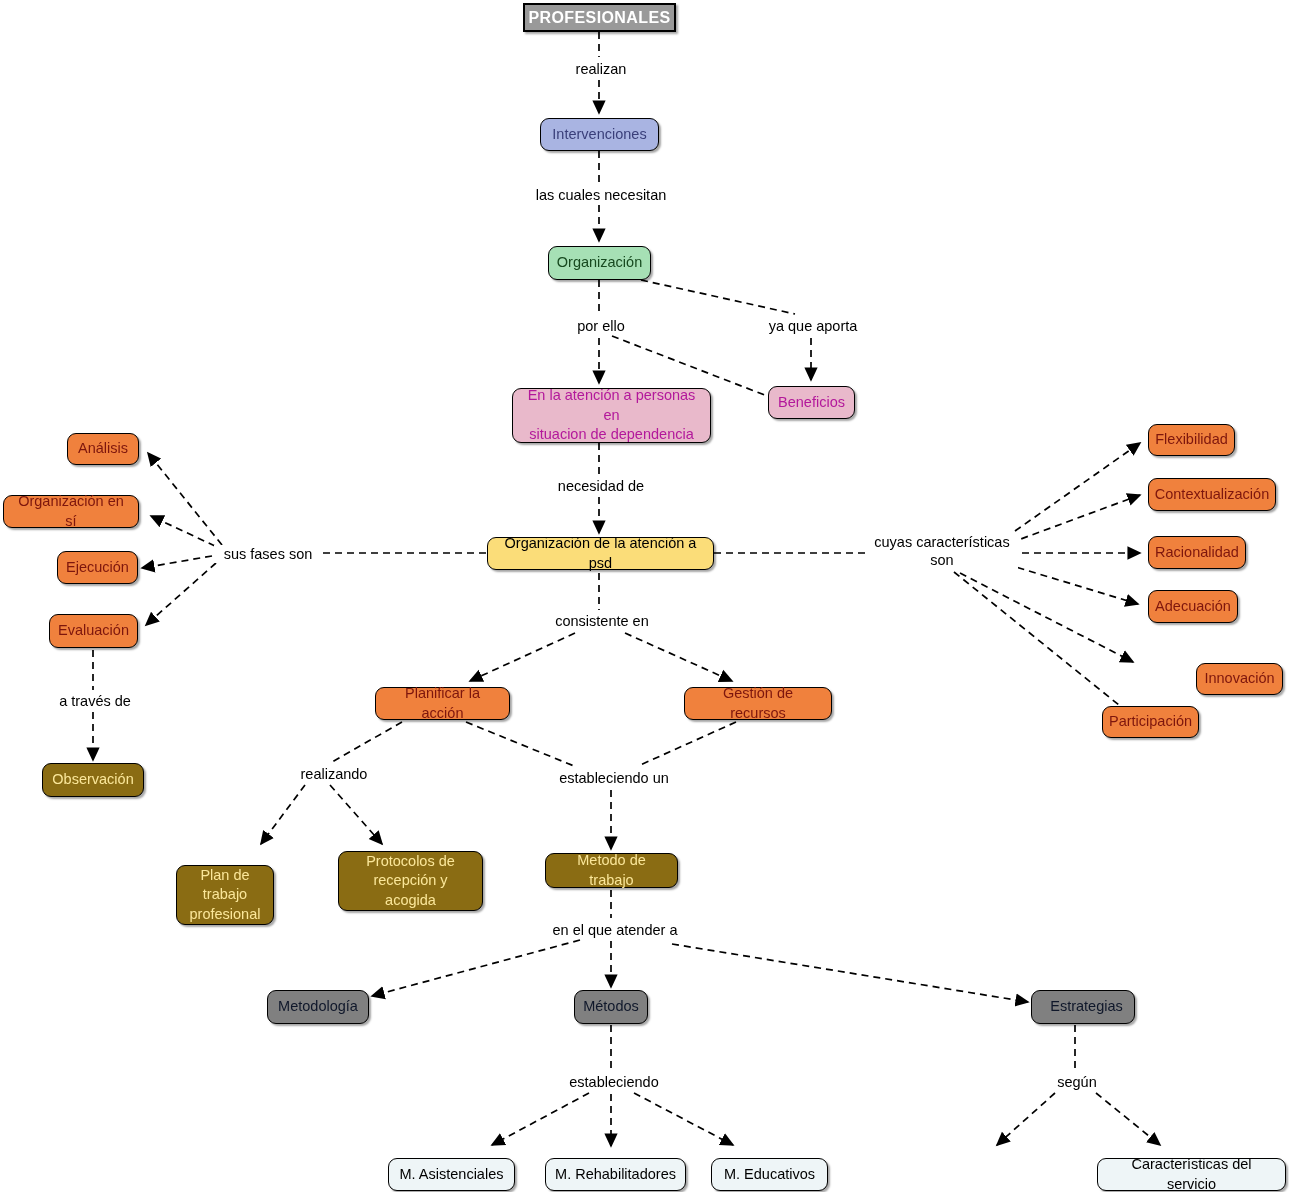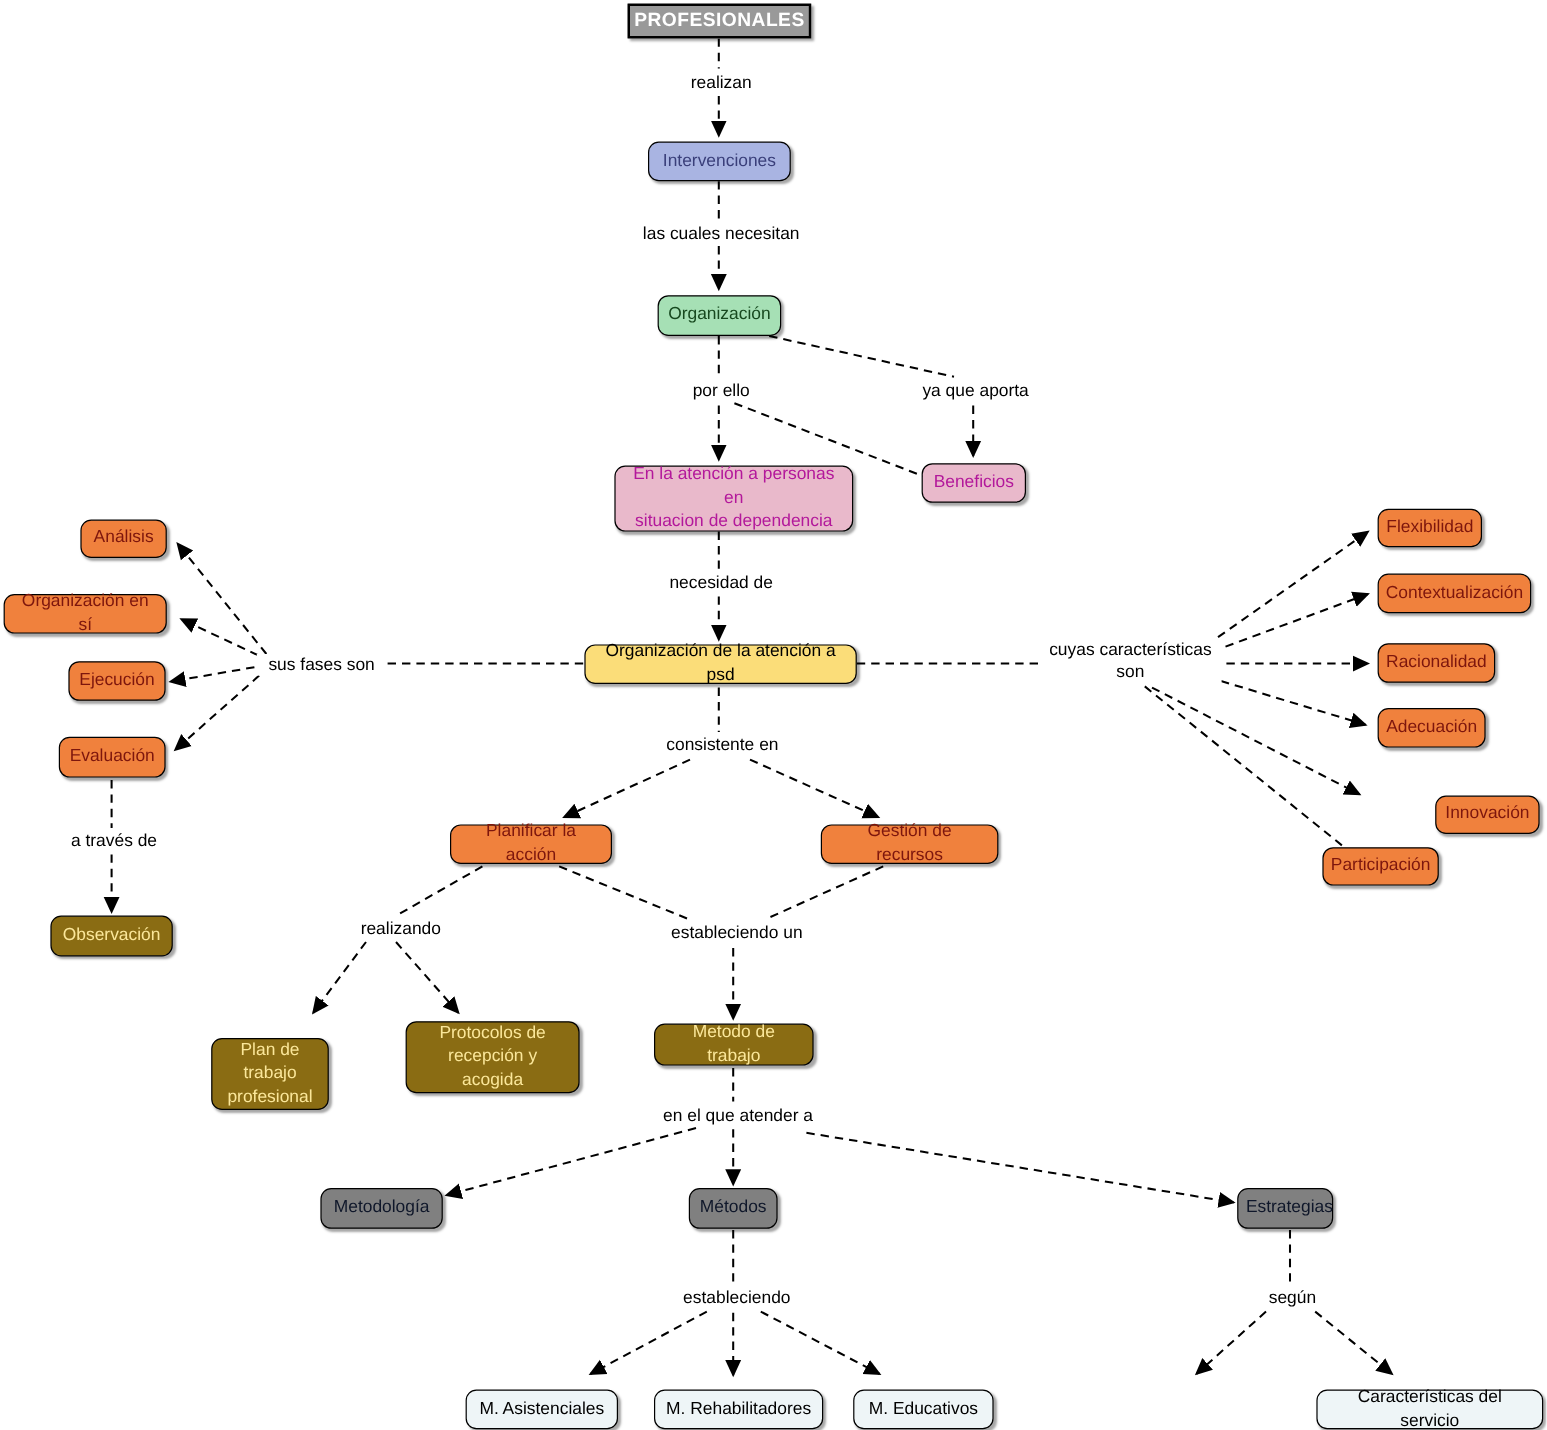--- a/index.html
+++ b/index.html
@@ -179,21 +179,21 @@
   <div class="node c-orange" style="left:684px; top:687px; width:148px; height:33px;">Gestión de recursos</div>
 
   <div class="node c-olive" style="left:176px; top:851px; width:98px; height:60px;margin-top:14px;">Plan de trabajo
 profesional</div>
   <div class="node c-olive" style="left:338px; top:851px; width:145px; height:60px;">Protocolos de
 recepción y acogida</div>
   <div class="node c-olive" style="left:545px; top:853px; width:133px; height:35px;">Metodo de trabajo</div>
 
   <div class="node c-gray" style="left:267px; top:990px; width:102px; height:34px;">Metodología</div>
   <div class="node c-gray" style="left:574px; top:990px; width:74px; height:34px;">Métodos</div>
-  <div class="node c-gray" style="left:1031px; top:990px; width:80px; height:34px;padding-left:16px;">Estrategias</div>
+  <div class="node c-gray" style="left:1031px; top:990px; width:104px; height:34px;padding-left:16px;">Estrategias</div>
 
   <div class="node c-white" style="left:388px; top:1158px; width:127px; height:33px;">M. Asistenciales</div>
   <div class="node c-white" style="left:545px; top:1158px; width:141px; height:33px;">M. Rehabilitadores</div>
   <div class="node c-white" style="left:711px; top:1158px; width:117px; height:33px;">M. Educativos</div>
   <div class="node c-white" style="left:1097px; top:1158px; width:189px; height:33px;">Características del servicio</div>
 
   <div class="elabel" style="left:554px; top:60px; width:90px;">realizan</div>
   <div class="elabel" style="left:514px; top:186px; width:170px;">las cuales necesitan</div>
   <div class="elabel" style="left:554px; top:317px; width:90px;">por ello</div>
   <div class="elabel" style="left:753px; top:317px; width:116px;">ya que aporta</div>

